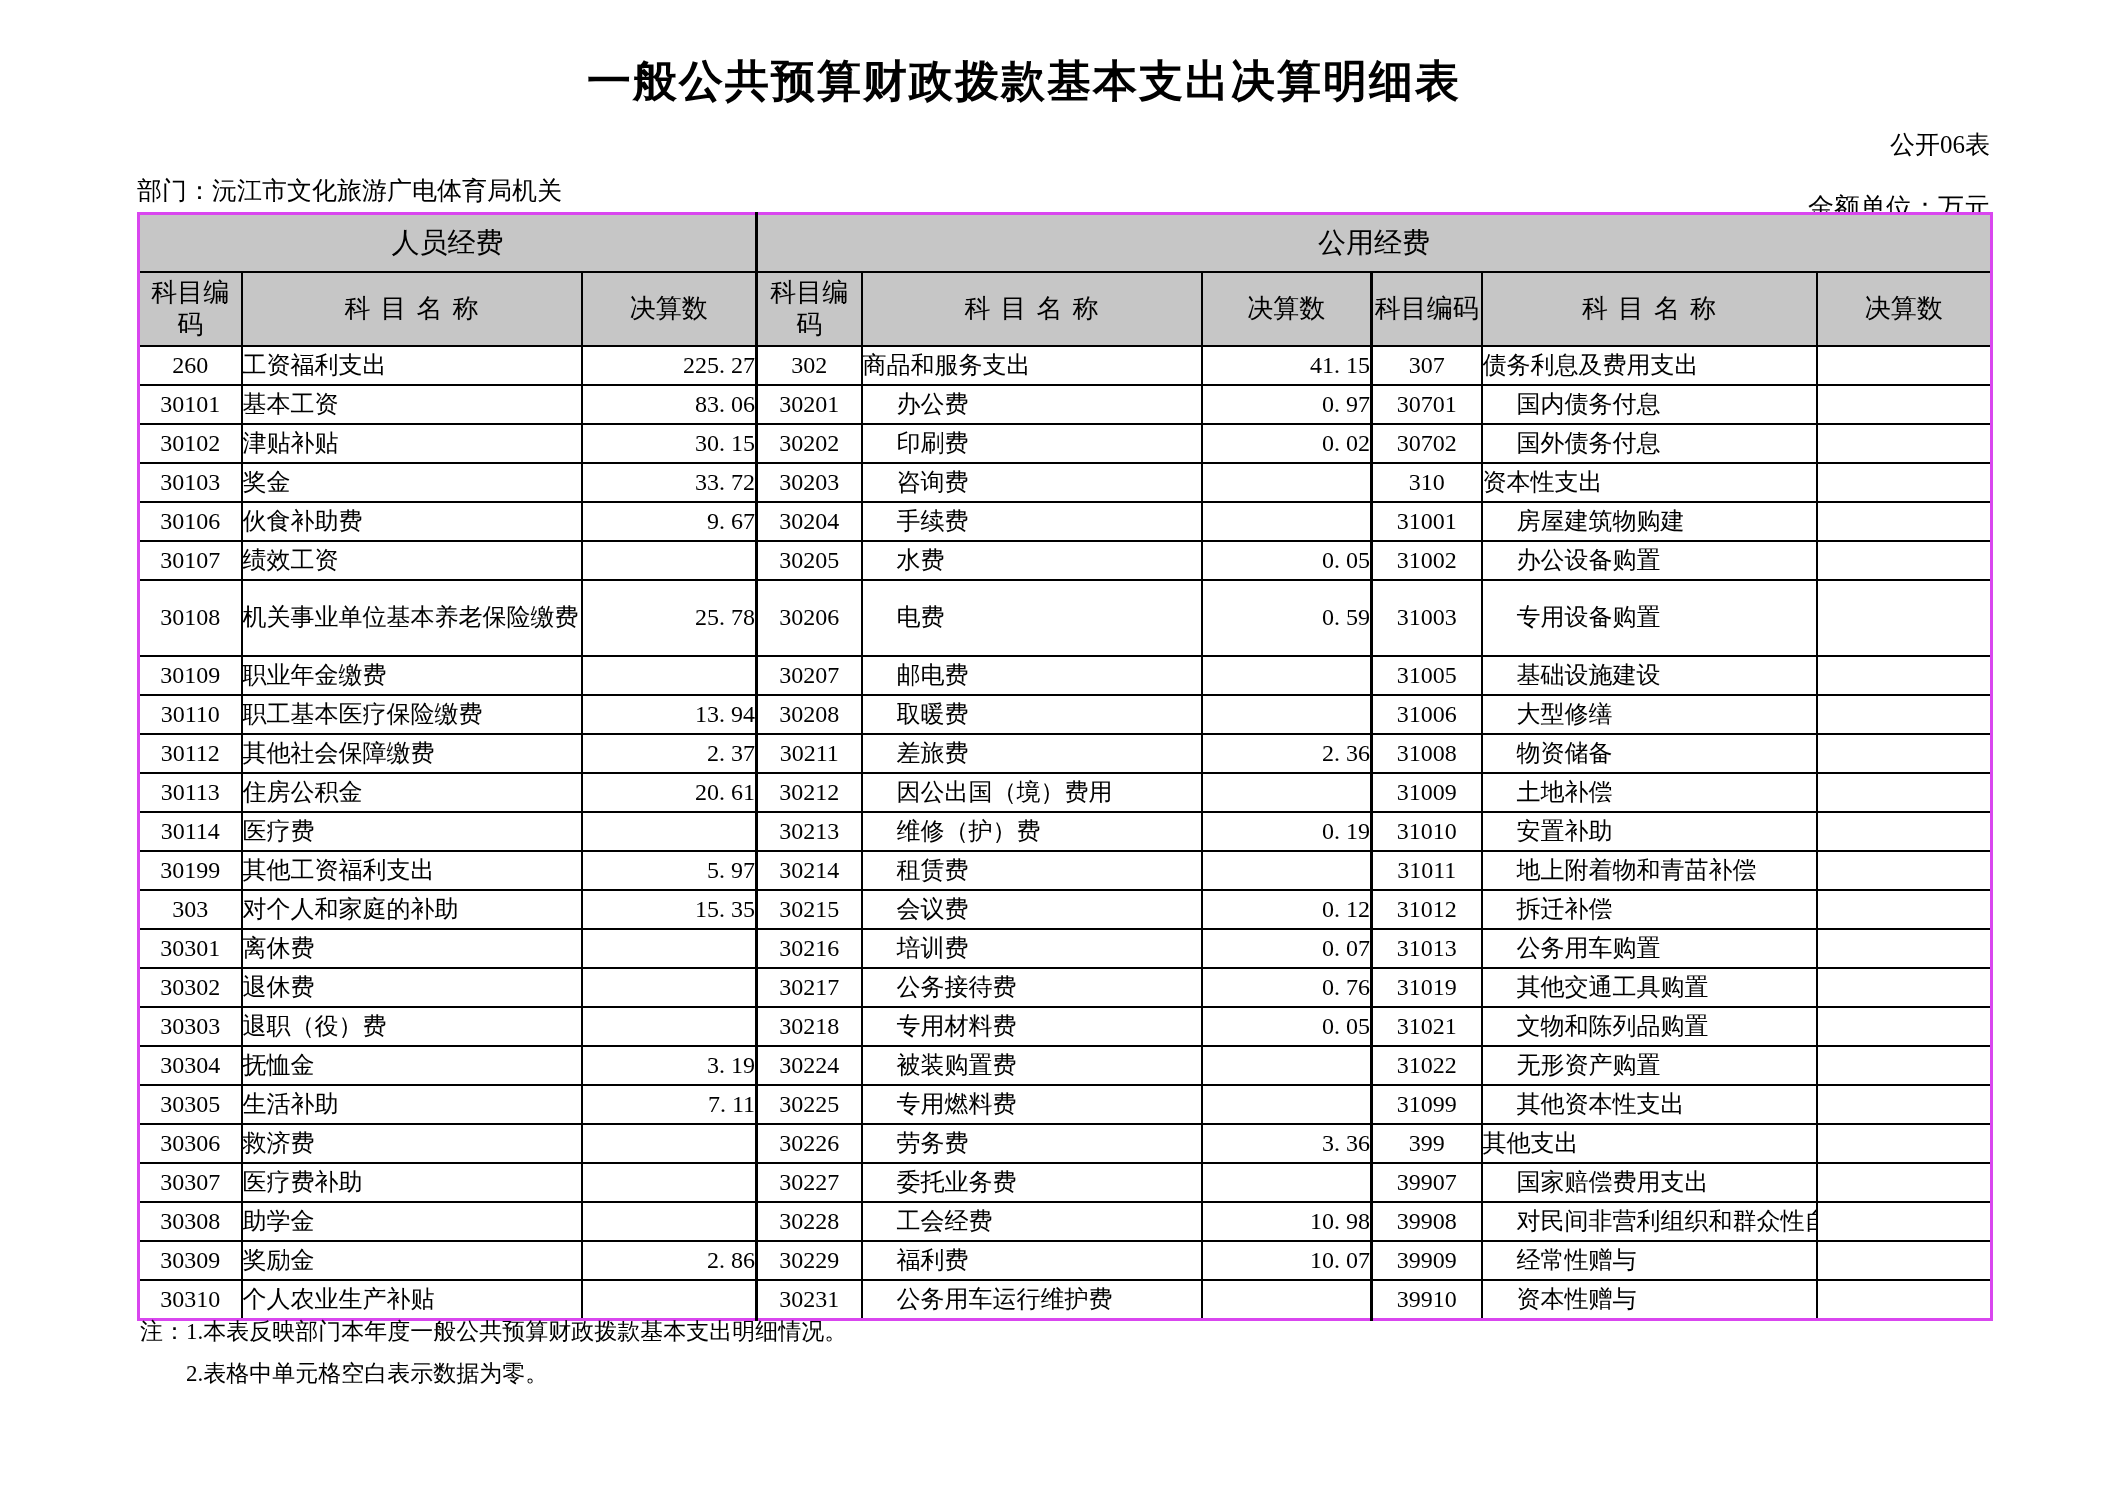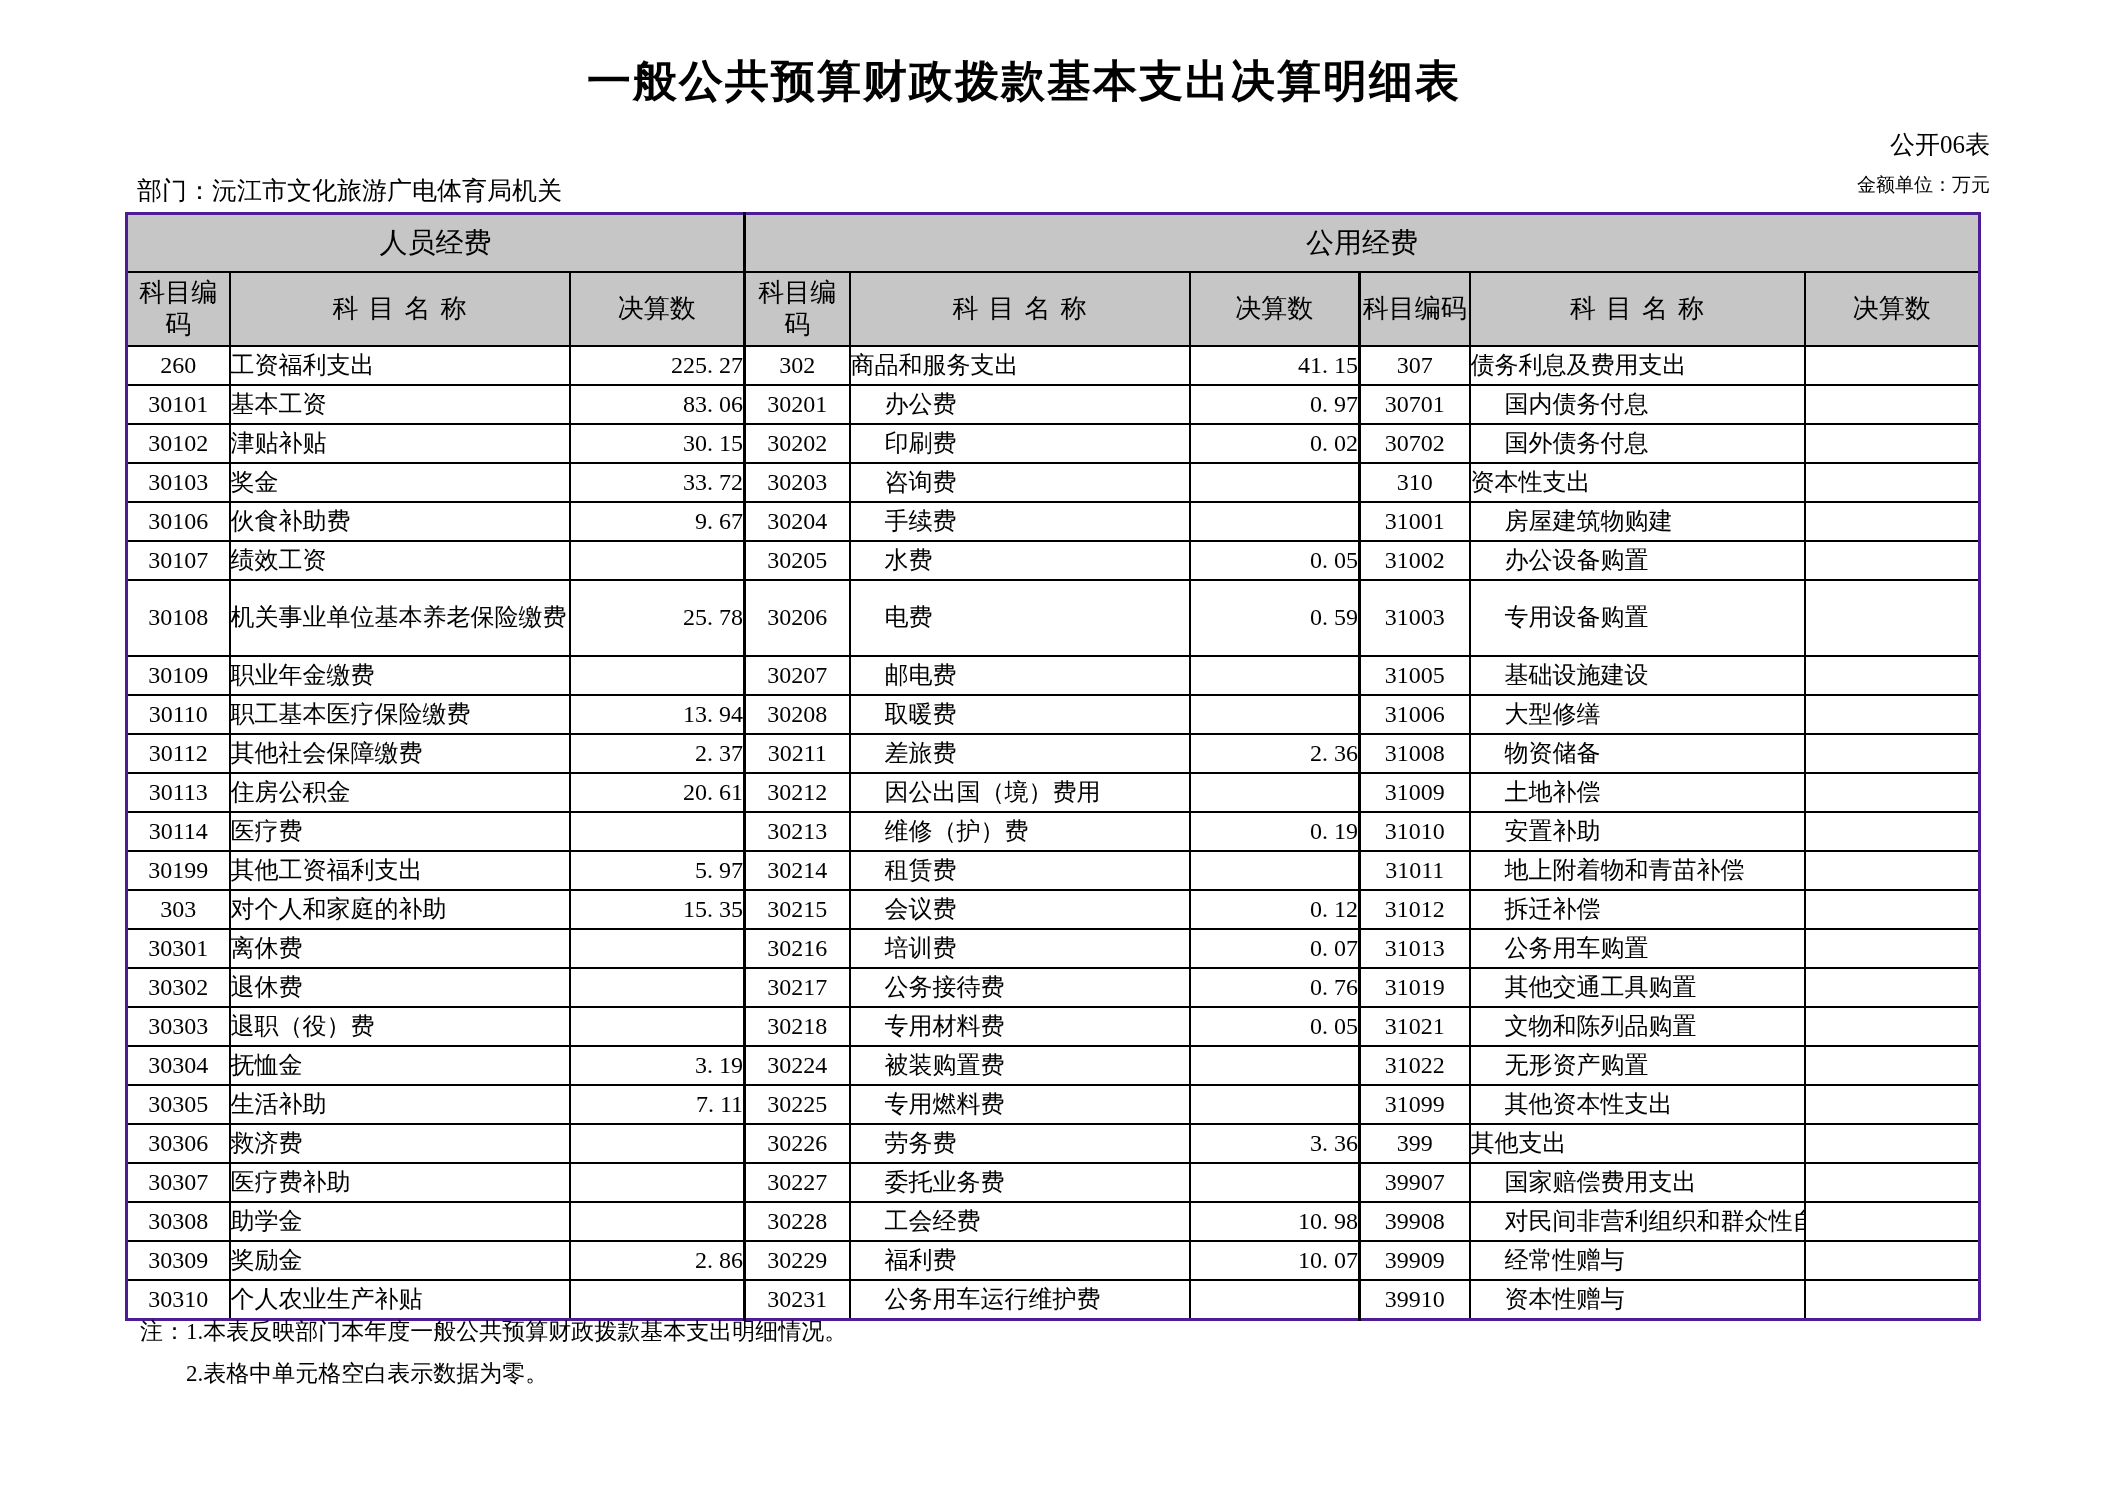--- a/index.html
+++ b/index.html
@@ -11,26 +11,26 @@
     position:absolute; top:52px; left:0; width:2048px;
     text-align:center; font-size:44px; font-weight:bold; letter-spacing:2px;
   }
   .sheet-label {
     position:absolute; top:128px; right:114px; font-size:25px;
   }
   .dept-label {
     position:absolute; top:174px; left:137px; font-size:25px;
   }
   .unit-label {
-    position:absolute; top:172px; right:114px; font-size:19px;margin-left:48px;
+    position:absolute; top:190px; right:114px; font-size:26px;margin-left:48px;
   }
   table.budget {
-    position:absolute; top:212px; left:125px; width:1853px;
+    position:absolute; top:212px; left:137px; width:1853px;
     border-collapse:collapse; table-layout:fixed;
-    border:3px solid #4c1d95;
+    border:3px solid #d946ef;
   }
   table.budget th, table.budget td {
     border:2px solid #000; overflow:hidden; padding:0;
     vertical-align:middle;
   }
   thead tr.group-row th {
     height:56px; background:#c6c6c6; font-size:28px; font-weight:normal;
     text-align:center;
   }
   thead tr.cols-row th {

